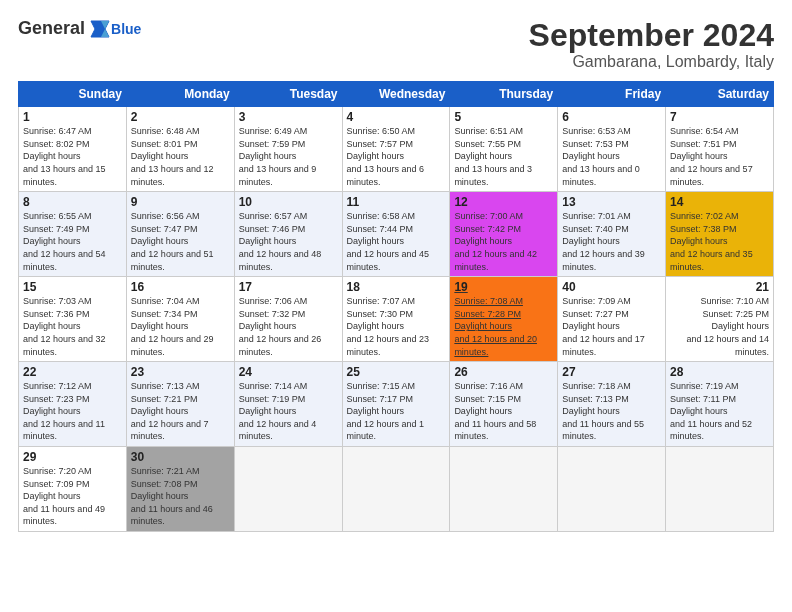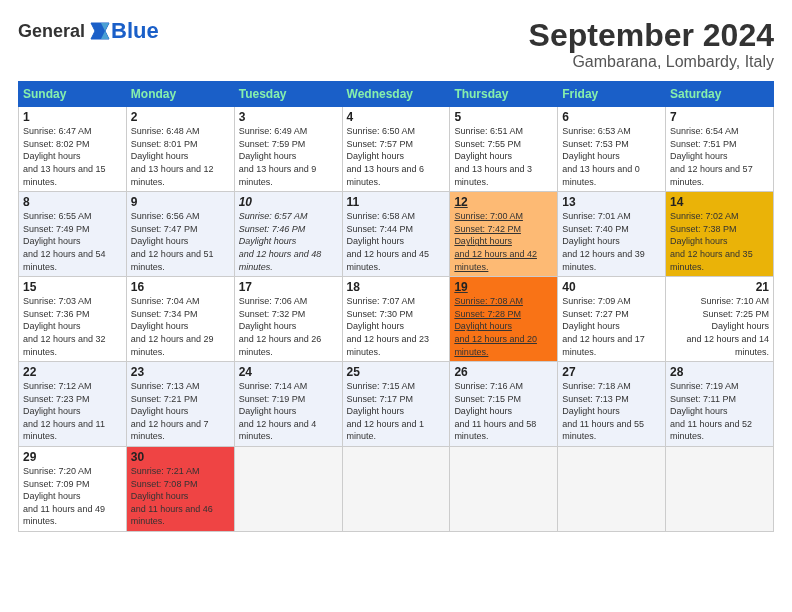--- a/index.html
+++ b/index.html
@@ -31,21 +31,21 @@
     .logo-text {
       display: flex;
       align-items: center;
     }
     .logo-general {
       font-size: 18px;
       font-weight: bold;
       color: #333;
     }
     .logo-blue {
-      font-size: 22px;
+      font-size: 14px;
       font-weight: bold;
       color: #1a5fc8;
     }
     .logo-icon {
       width: 24px;
       height: 20px;
       margin-left: 2px;
     }
     .title-section {
       text-align: right;
@@ -62,25 +62,25 @@
     }
     .calendar {
       flex: 1;
       border: 1px solid #ccc;
       border-collapse: collapse;
       width: 100%;
       table-layout: fixed;
     }
     .calendar th {
       background: #1a5fc8;
-      color: #86efac;
+      color: #ffffff;
       font-size: 12px;
       font-weight: bold;
       padding: 5px 4px;
-      text-align: left;
+      text-align: right;
       border: 1px solid #1a5fc8;
     }
     .calendar td {
       border: 1px solid #ccc;
       vertical-align: top;
       padding: 3px 4px;
       font-size: 9.5px;
       color: #333;
       background: #fff;
       height: 82px;
@@ -213,39 +213,39 @@
       </td>
           <td style="background: rgb(238, 242, 250);">
         <span class="day-num">9</span>
         <div class="day-info">
           Sunrise: 6:56 AM<br>
           Sunset: 7:47 PM<br>
           Daylight hours<br>
           and 12 hours and 51 minutes.
         </div>
       </td>
-          <td style="background: rgb(238, 242, 250); font-style: italic;">
+          <td style="background: rgb(238, 242, 250);">
         <span class="day-num">10</span>
         <div class="day-info">
           Sunrise: 6:57 AM<br>
           Sunset: 7:46 PM<br>
           Daylight hours<br>
           and 12 hours and 48 minutes.
         </div>
       </td>
           <td style="background: rgb(238, 242, 250);">
         <span class="day-num">11</span>
         <div class="day-info">
           Sunrise: 6:58 AM<br>
           Sunset: 7:44 PM<br>
           Daylight hours<br>
           and 12 hours and 45 minutes.
         </div>
       </td>
-          <td style="background: #fdba74; text-decoration: underline;">
+          <td style="background: #d946ef;">
         <span class="day-num">12</span>
         <div class="day-info">
           Sunrise: 7:00 AM<br>
           Sunset: 7:42 PM<br>
           Daylight hours<br>
           and 12 hours and 42 minutes.
         </div>
       </td>
           <td style="background: rgb(238, 242, 250);">
         <span class="day-num">13</span>
@@ -399,21 +399,21 @@
         <tr>
           <td style="background: rgb(255, 255, 255); height: 72px;">
         <span class="day-num">29</span>
         <div class="day-info">
           Sunrise: 7:20 AM<br>
           Sunset: 7:09 PM<br>
           Daylight hours<br>
           and 11 hours and 49 minutes.
         </div>
       </td>
-          <td style="background: #ef4444; height: 72px;">
+          <td style="background: #a3a3a3; height: 72px;">
         <span class="day-num">30</span>
         <div class="day-info">
           Sunrise: 7:21 AM<br>
           Sunset: 7:08 PM<br>
           Daylight hours<br>
           and 11 hours and 46 minutes.
         </div>
       </td>
           <td class="empty" style="background: rgb(245, 245, 245); height: 72px;"></td>
           <td class="empty" style="background: rgb(245, 245, 245); height: 72px;"></td>

